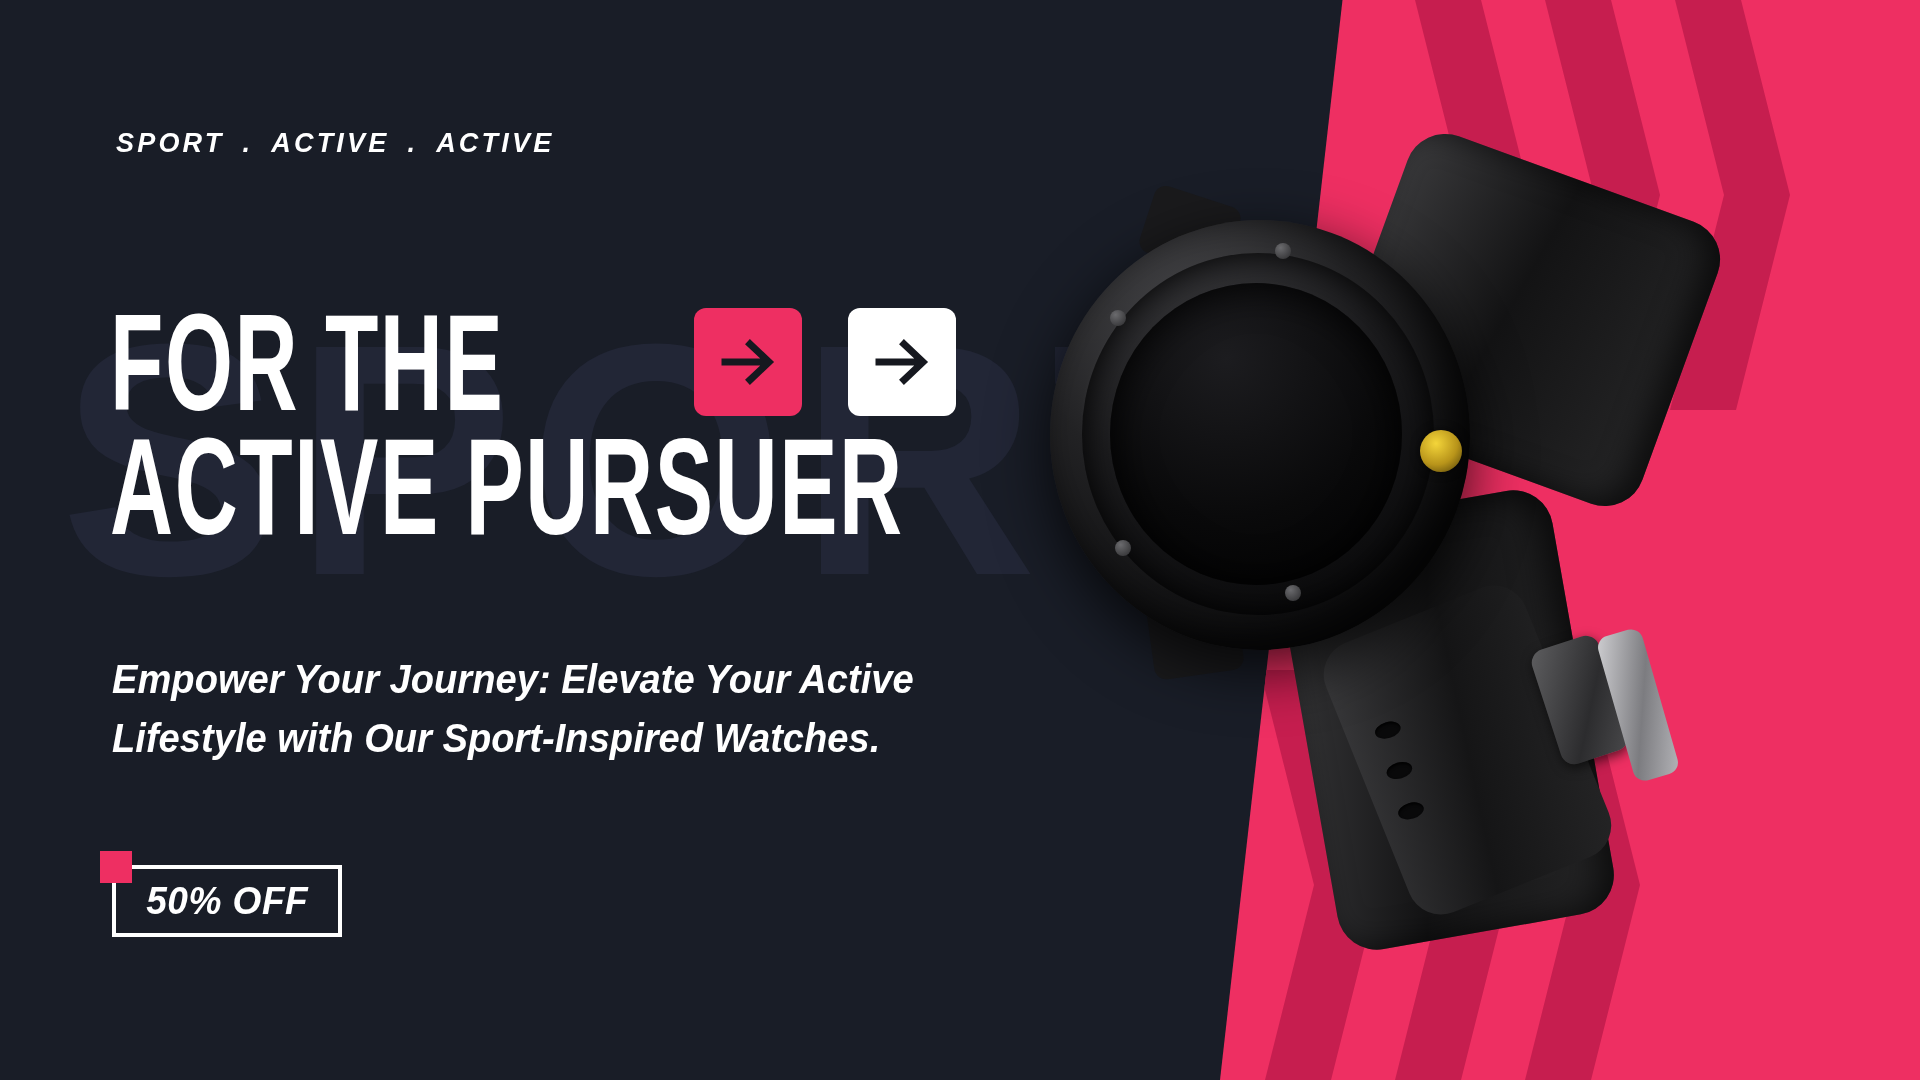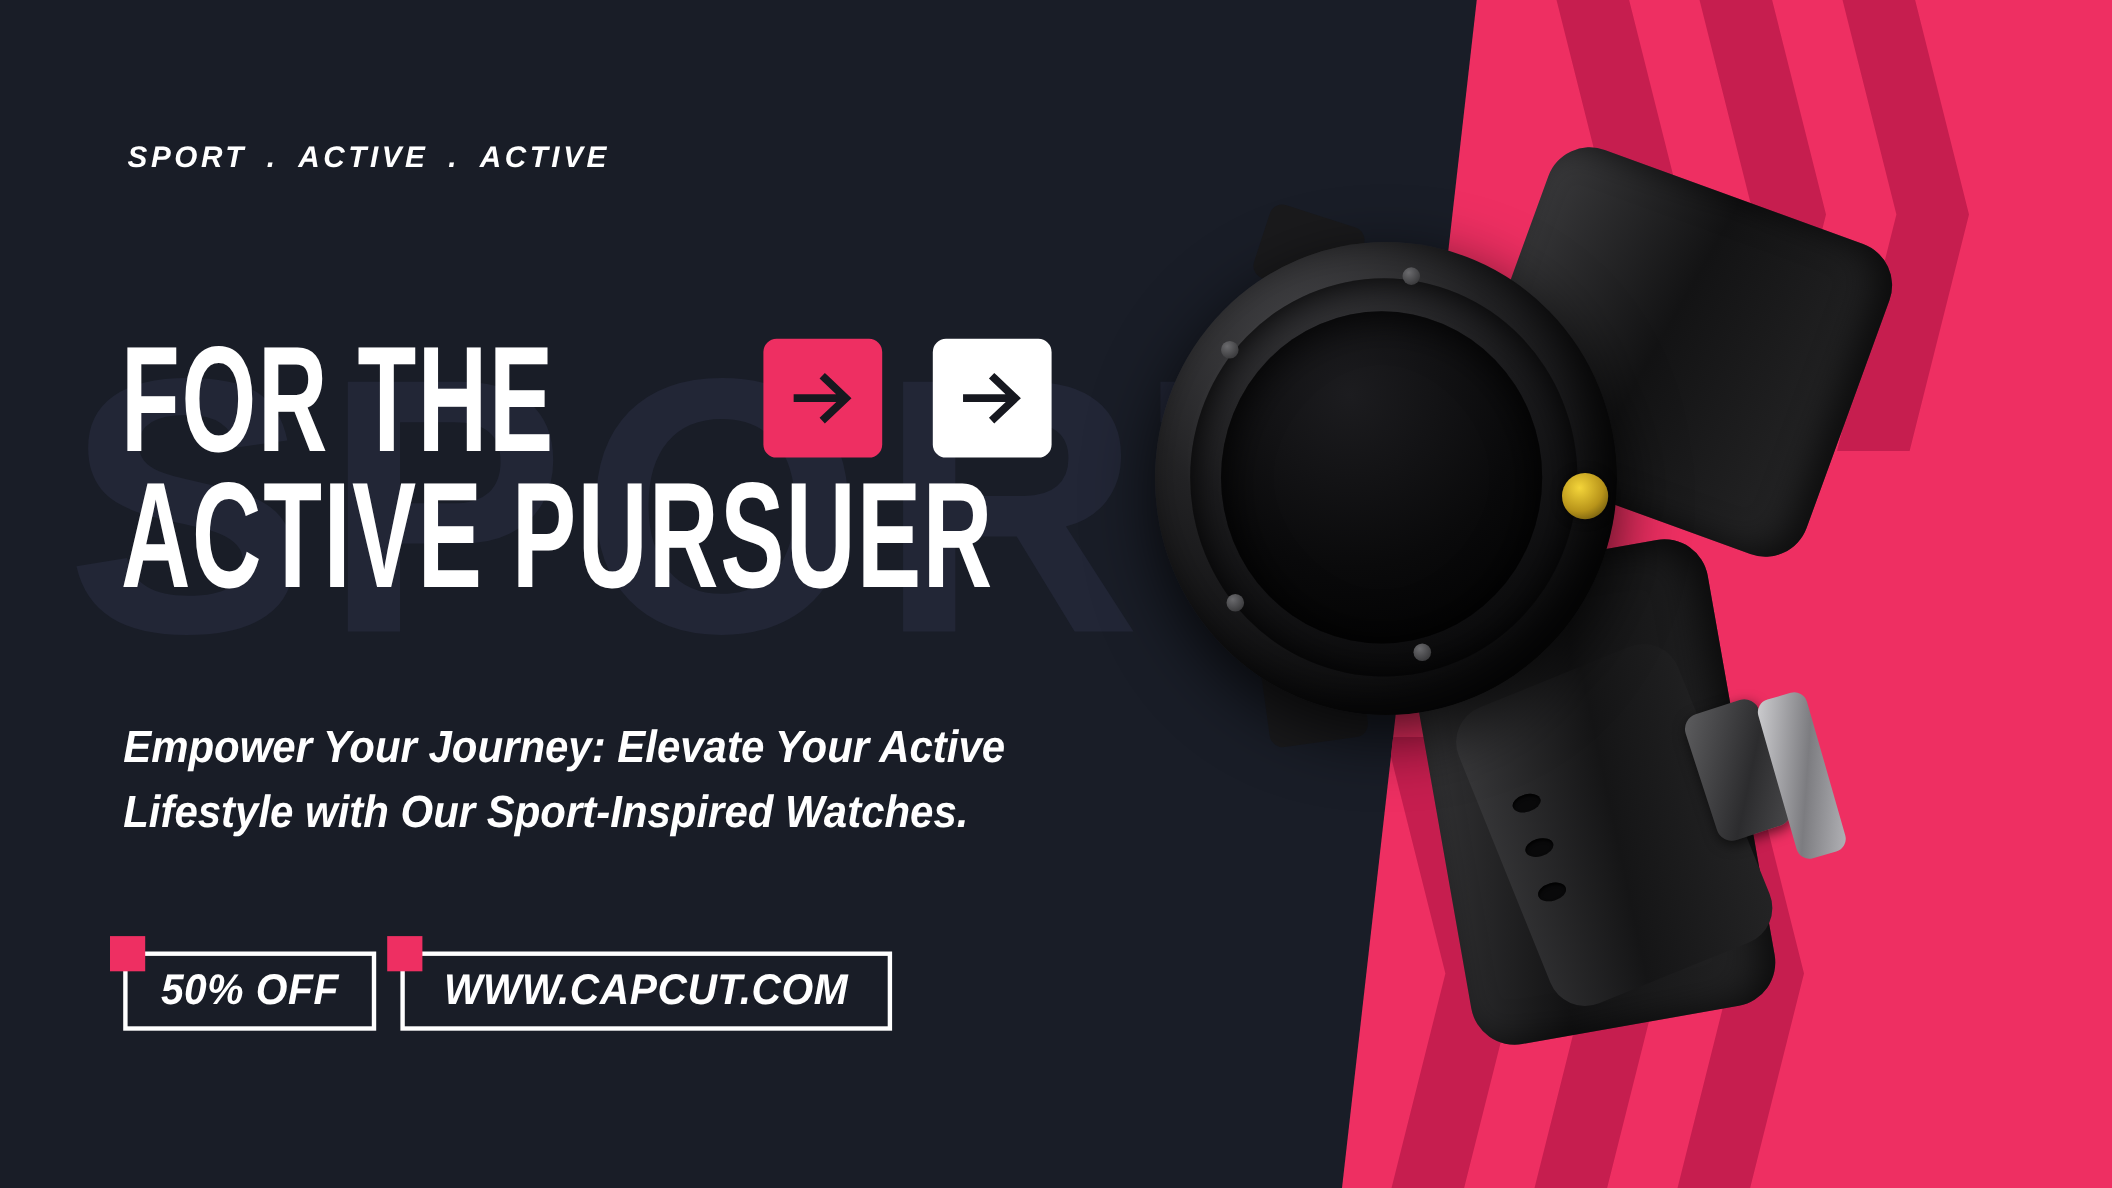--- a/index.html
+++ b/index.html
@@ -268,22 +268,16 @@
       <div>Lifestyle with Our Sport-Inspired Watches.</div>
     </div>
 
     <div class="badges">
       <div class="badge">
         <div class="badge-corner"></div>
         <div class="badge-box">
           <span class="badge-text">50% OFF</span>
         </div>
       </div>
-      <div class="badge">
-        <div class="badge-corner"></div>
-        <div class="badge-box">
-          <span class="badge-text">WWW.CAPCUT.COM</span>
-        </div>
-      </div>
     </div>
 
   </div>
 </div>
 
 </body></html>

